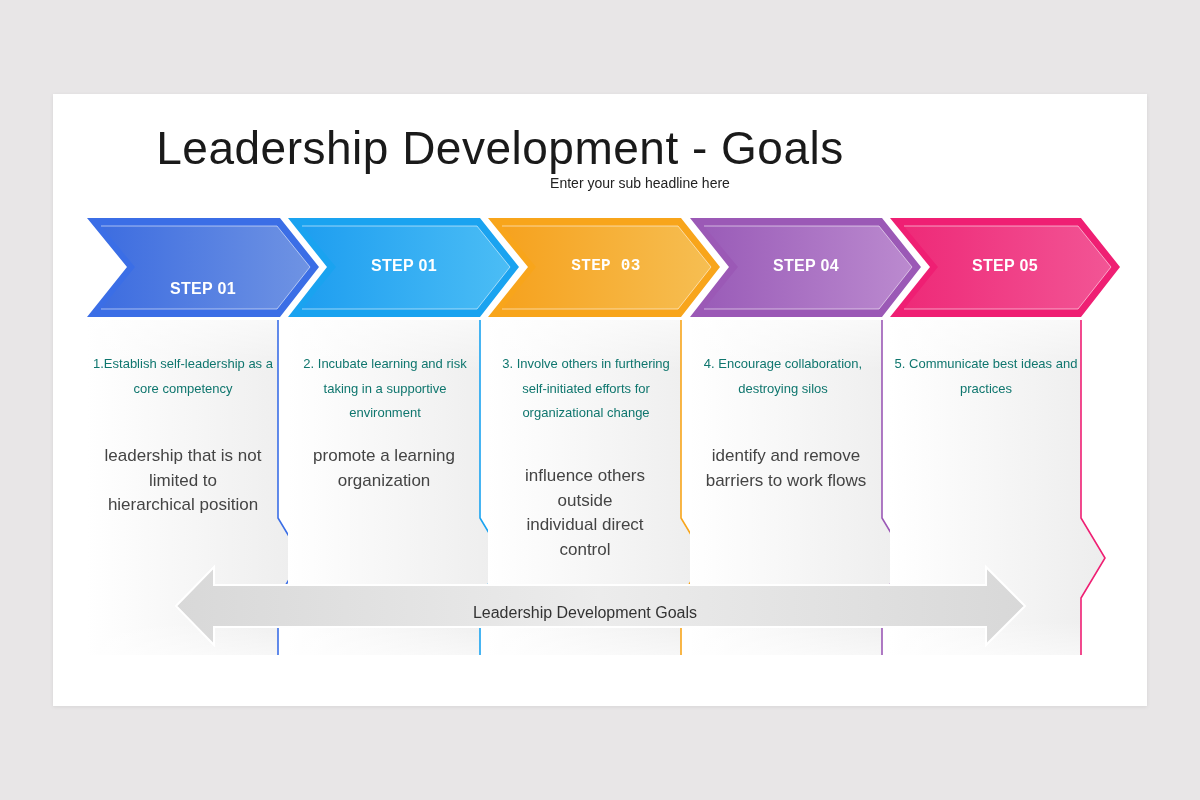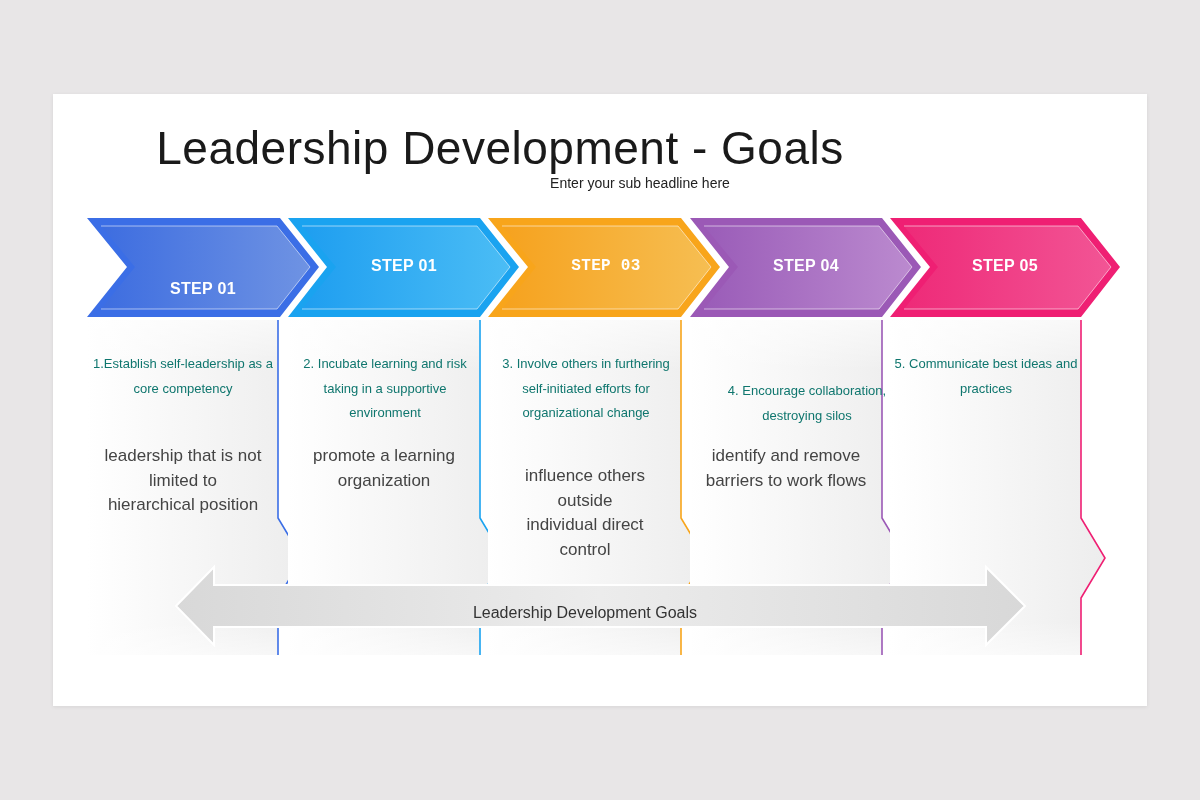--- a/index.html
+++ b/index.html
@@ -210,21 +210,21 @@
 
 <div class="step-label" style="left:123px;margin-top:23px;">STEP 01</div>
 <div class="step-label" style="left:324px;">STEP 01</div>
 <div class="step-label" style="left:526px;font-family:Liberation Mono, monospace;">STEP 03</div>
 <div class="step-label" style="left:726px;">STEP 04</div>
 <div class="step-label" style="left:925px;">STEP 05</div>
 
 <div class="card-heading" style="left:90px;">1.Establish self-leadership as a core competency</div>
 <div class="card-heading" style="left:290px; width:190px;">2. Incubate learning and risk taking in a supportive environment</div>
 <div class="card-heading" style="left:490px; width:192px;">3. Involve others in furthering self-initiated efforts for organizational change</div>
-<div class="card-heading" style="left:712px; width:190px;margin-top:27px;">4. Encourage collaboration, destroying silos</div>
+<div class="card-heading" style="left:688px; width:190px;">4. Encourage collaboration, destroying silos</div>
 <div class="card-heading" style="left:893px; width:186px;">5. Communicate best ideas and practices</div>
 
 <div class="card-desc" style="left:104px; width:158px;">leadership that is not limited to hierarchical position</div>
 <div class="card-desc" style="left:310px; width:148px;">promote a learning organization</div>
 <div class="card-desc" style="left:520px; width:130px;margin-top:20px;">influence others outside individual direct control</div>
 <div class="card-desc" style="left:700px; width:172px;">identify and remove barriers to work flows</div>
 <div class="card-desc" style="left:900px; width:170px;"></div>
 
 <div class="goal-label">Leadership Development Goals</div>
 

